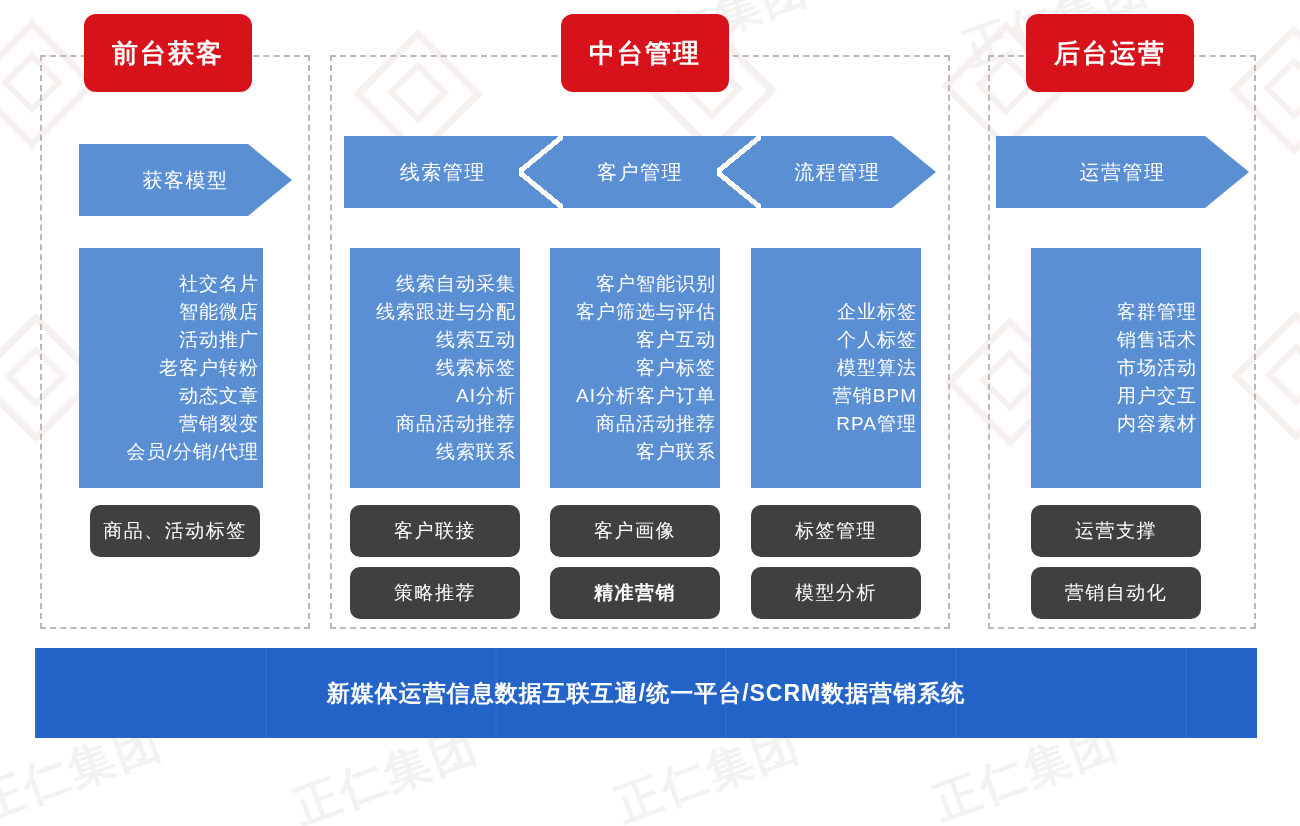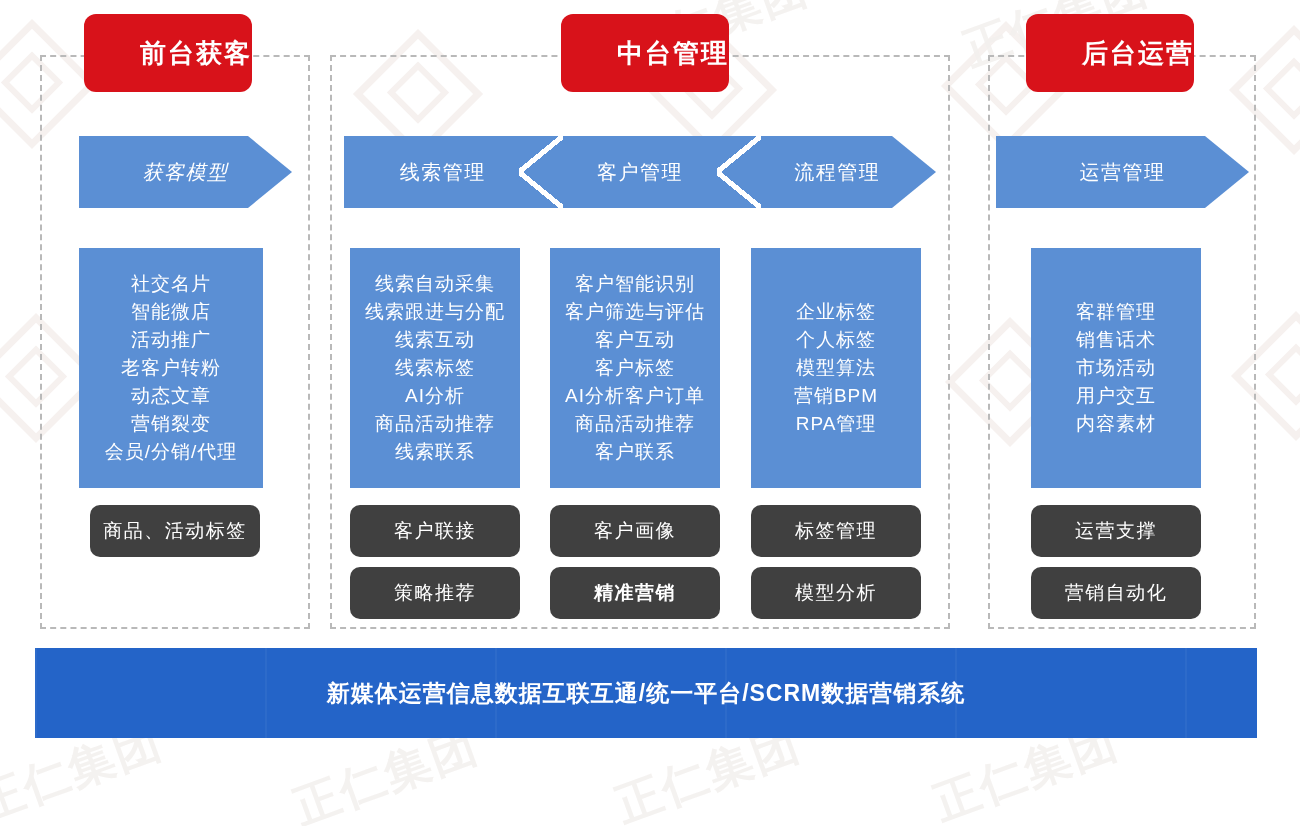--- a/index.html
+++ b/index.html
@@ -56,21 +56,21 @@
 
   
   .pill {
     position: absolute;
     height: 78px;
     border-radius: 12px;
     background: #d8121a;
     color: #ffffff;
     display: flex;
     align-items: center;
-    justify-content: flex-end;
+    justify-content: center;
     font-size: 26px;
     font-weight: bold;
     letter-spacing: 2px;
     box-sizing: border-box;
   }
 
   
   .arrowband {
     position: absolute;
     height: 72px;
@@ -106,21 +106,21 @@
     pointer-events: none;
   }
 
   
   .featbox {
     position: absolute;
     background: #5b8fd4;
     color: #ffffff;
     display: flex;
     flex-direction: column;
-    align-items: center;
+    align-items: flex-end;
     justify-content: center;
     box-sizing: border-box;
     padding: 6px 4px;
   }
   .featbox .line {
     font-size: 19px;
     line-height: 28px;
     letter-spacing: 1px;
     white-space: nowrap;
   }
@@ -181,21 +181,21 @@
     <div class="wm" style="left:620px; top:-12px;">正仁集团</div>
     <div class="wm" style="left:960px; top:-12px;">正仁集团</div>
   </div>
 
   <div class="section" style="left:40px; top:55px; width:270px; height:574px;"></div>
 
   <div class="pill" style="left:84px; top:14px; width:168px;">
     <span>前台获客</span>
   </div>
 
-  <div class="arrowband tip" style="left:79px; top:136px; width:213px;font-style:italic;">
+  <div class="arrowband tip" style="left:79px; top:144px; width:213px;">
     <div class="arrowseg">
       <span>获客模型</span>
     </div>
   </div>
 
   <div class="featbox" style="left:79px; top:248px; width:184px; height:240px;">
     <div class="line">社交名片</div>
     <div class="line">智能微店</div>
     <div class="line">活动推广</div>
     <div class="line">老客户转粉</div>

